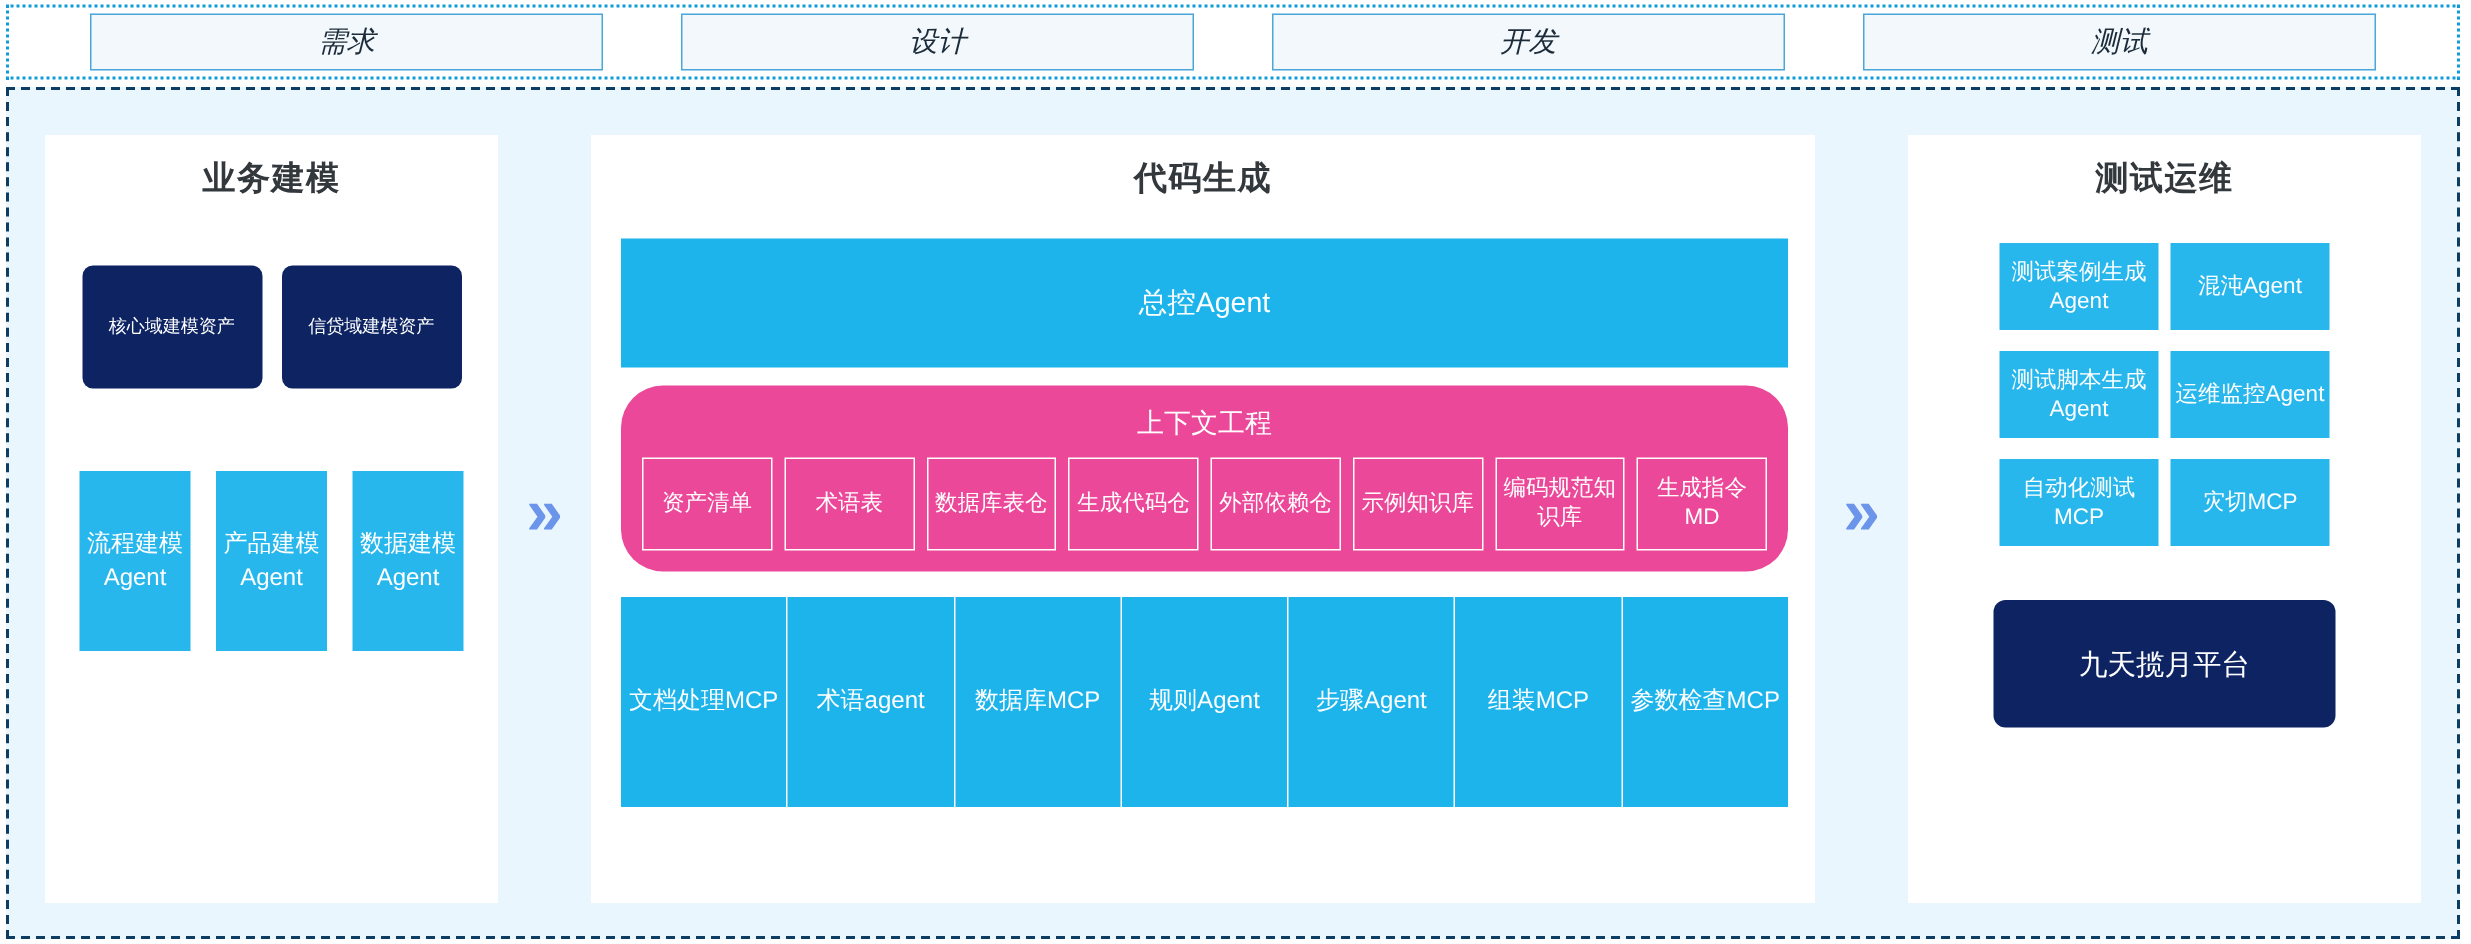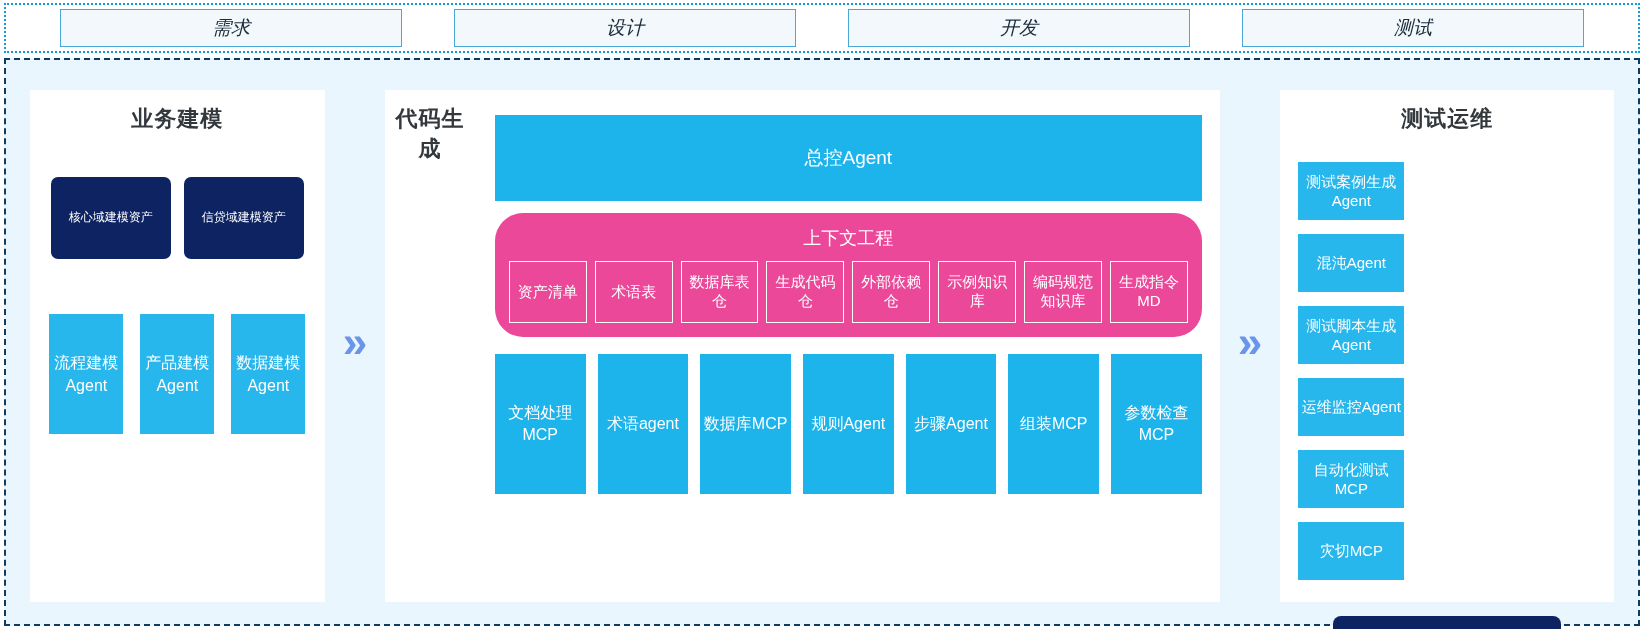--- a/index.html
+++ b/index.html
@@ -129,21 +129,21 @@
     font-weight: bold;
     line-height: 1;
     user-select: none;
   }
 
   
   #panel-codegen {
     flex: 1 1 auto;
     margin: 30px 0 22px 0;
     display: flex;
-    flex-direction: row;
+    flex-direction: column;
   }
   #codegen-inner {
     padding: 0 18px 16px 20px;
     display: flex;
     flex-direction: column;
     flex: 1 1 auto;
   }
   #master-agent {
     margin-top: 25px;
     height: 86px;
@@ -183,21 +183,21 @@
     align-items: center;
     justify-content: center;
     text-align: center;
     box-sizing: border-box;
     padding: 0 2px;
   }
   #tool-row {
     margin-top: 17px;
     display: flex;
     justify-content: space-between;
-    gap: 12px;
+    gap: 1px;
     padding-bottom: 4px;
   }
   .tool-box {
     flex: 1 1 0;
     height: 140px;
     background: #1db4ec;
     color: #ffffff;
     font-size: 16px;
     line-height: 1.35;
     display: flex;
@@ -214,21 +214,20 @@
     margin: 30px 24px 22px 0;
   }
   #testops-grid {
     display: flex;
     flex-wrap: wrap;
     justify-content: center;
     gap: 14px 8px;
     margin-top: 28px;
     padding: 0 18px;
     box-sizing: border-box;
-    flex-direction: column;
   }
   .ops-box {
     width: 106px;
     height: 58px;
     background: #27b7ec;
     color: #ffffff;
     font-size: 15px;
     line-height: 1.3;
     display: flex;
     align-items: center;

